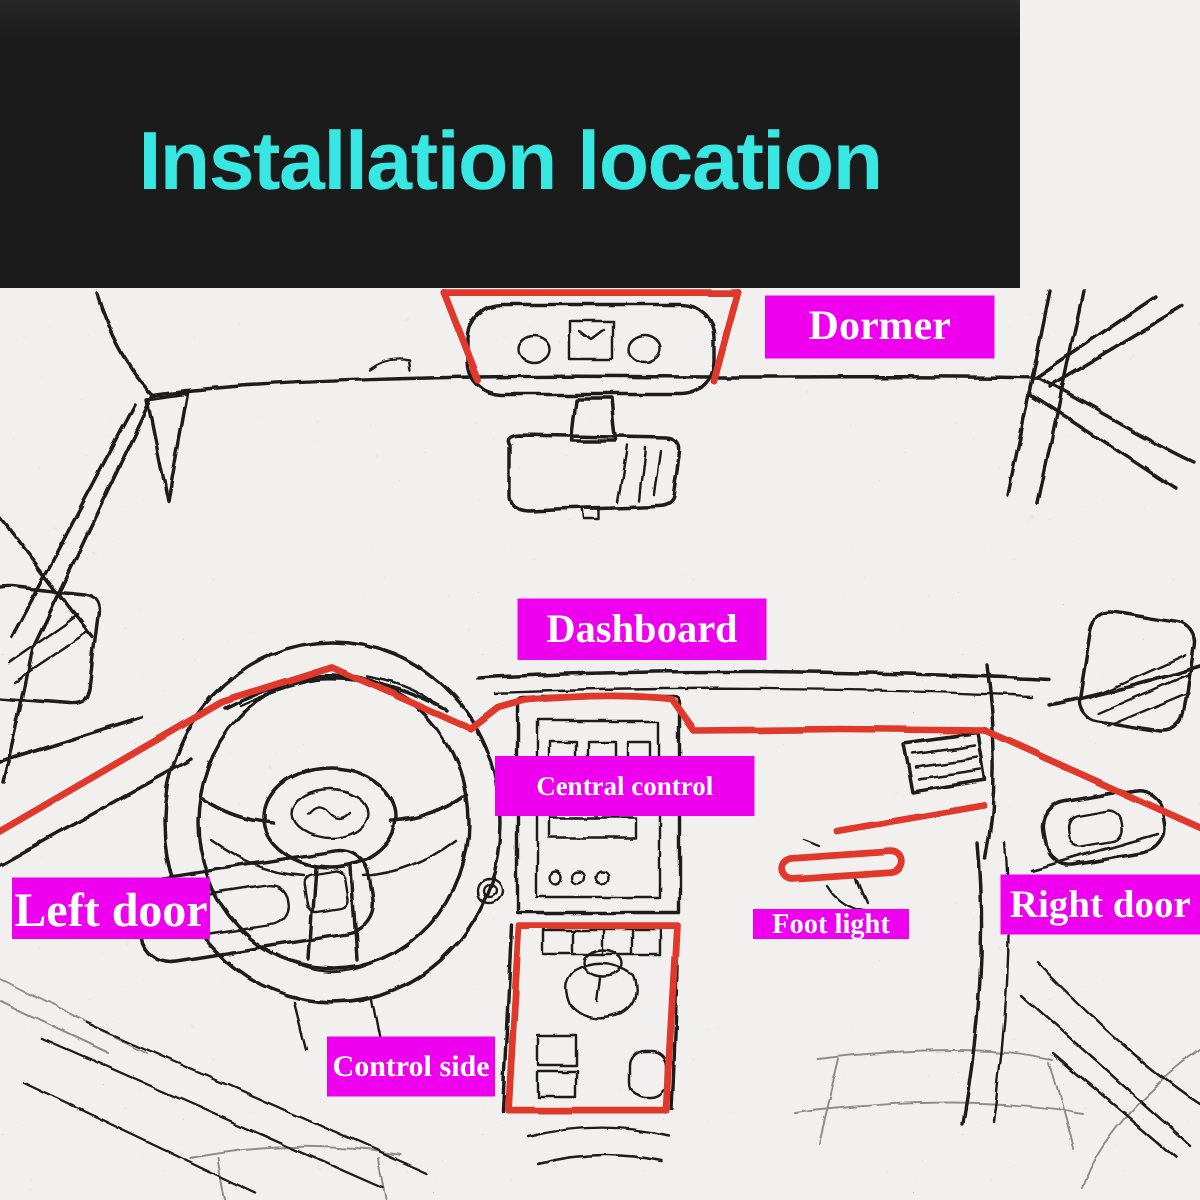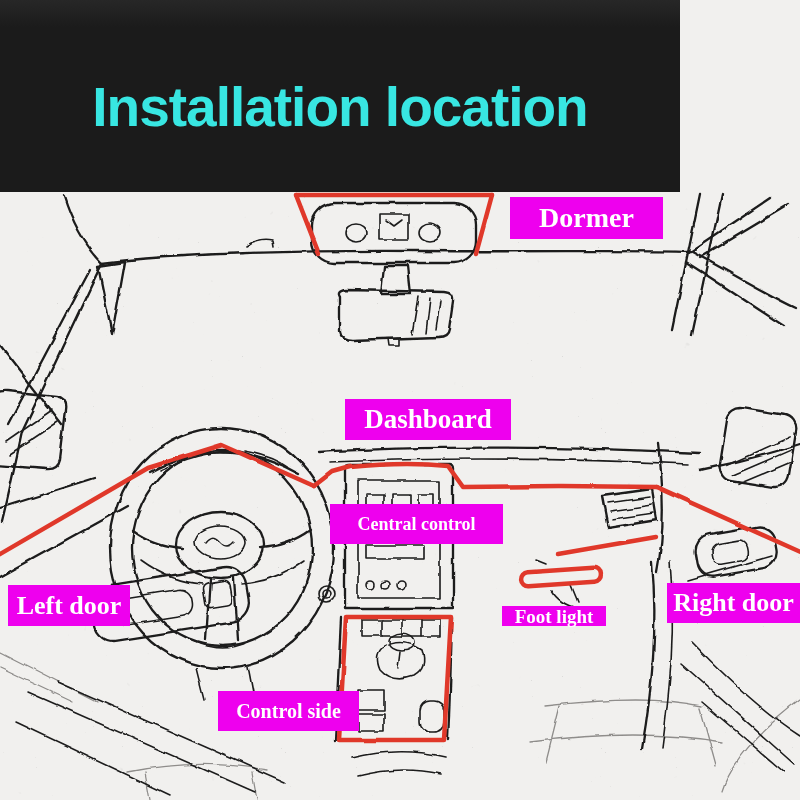--- a/index.html
+++ b/index.html
@@ -24,24 +24,24 @@
   }
   svg.drawing{position:absolute;left:0;top:0;z-index:1;}
   .label{
     position:absolute;z-index:3;background:var(--label-bg);color:var(--label-text);
     display:flex;align-items:center;justify-content:center;
     font-weight:bold;white-space:nowrap;line-height:1;font-family:Liberation Serif, serif;
   }
   .lbl-dormer        {left:510px;top:197px;width:153px;height:42px;font-size:28px;}
   .lbl-dashboard     {left:345px;top:399px;width:166px;height:41px;font-size:27px;text-align:center;}
   .lbl-central       {left:330px;top:504px;width:173px;height:40px;font-size:18px;}
-  .lbl-left-door     {left:8px;  top:585px;width:122px;height:41px;font-size:26px;}
+  .lbl-left-door     {left:8px;  top:585px;width:132px;height:41px;font-size:32px;}
   .lbl-right-door    {left:667px;top:583px;width:133px;height:40px;font-size:26px;}
   .lbl-foot-light    {left:502px;top:606px;width:104px;height:20px;font-size:19px;}
-  .lbl-control-side  {left:218px;top:691px;width:141px;height:40px;font-size:20px;}
+  .lbl-control-side  {left:218px;top:691px;width:112px;height:40px;font-size:20px;}
   .ink *{stroke:var(--ink);fill:none;stroke-width:2.3;stroke-linecap:round;stroke-linejoin:round;}
   .ink .thin{stroke-width:1.6;}
   .faint *{stroke:#8f8d8b;fill:none;stroke-width:1.3;stroke-linecap:round;}
   .red *{stroke:var(--highlight-red);fill:none;stroke-width:4.5;stroke-linecap:round;stroke-linejoin:round;}
 </style>
 </head>
 <body>
 
 <div class="stage">
 

